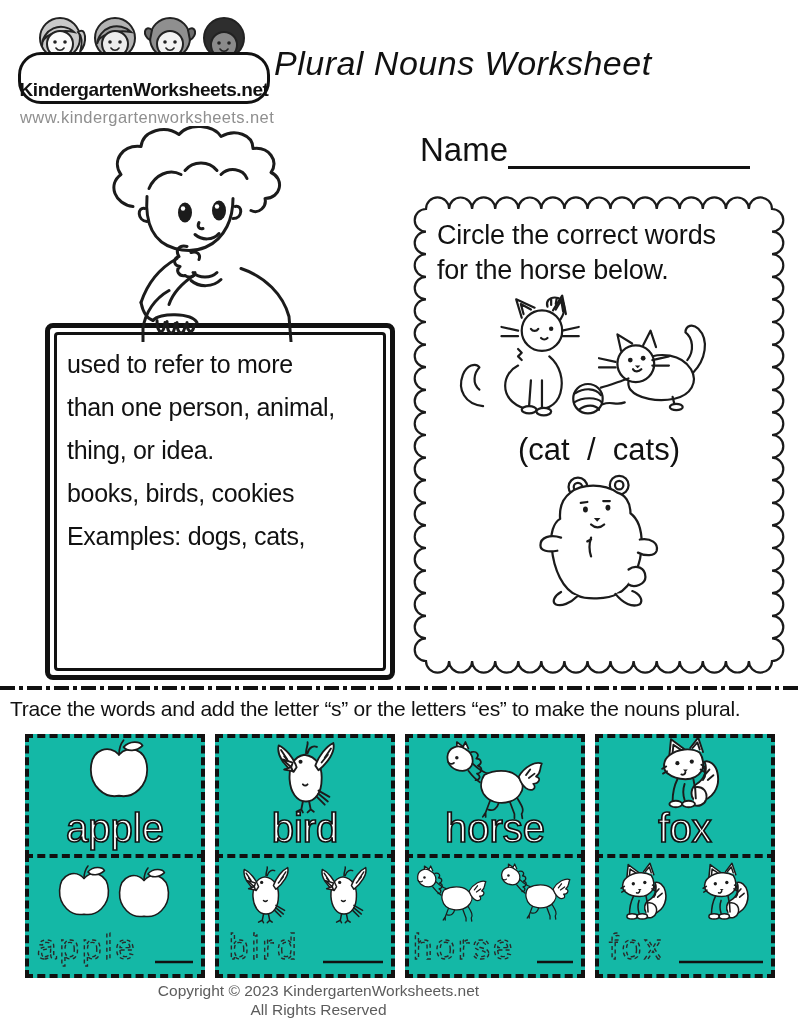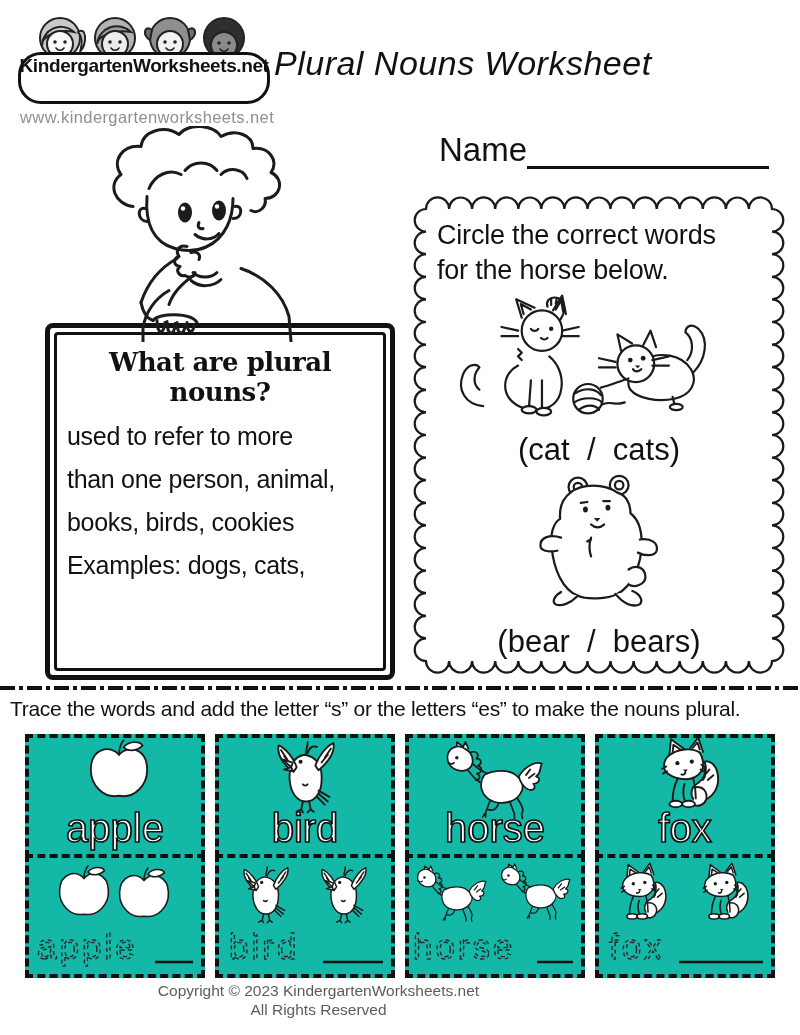--- a/index.html
+++ b/index.html
@@ -6,38 +6,38 @@
   .page{position:relative;width:800px;height:1035px;background:#fff;overflow:hidden;
         font-family:"Liberation Sans",sans-serif;color:#111;}
   svg{display:block;}
   .ln{fill:none;stroke:#1b1b1b;stroke-width:2.4;stroke-linecap:round;stroke-linejoin:round;}
   .lnf{fill:#fff;stroke:#1b1b1b;stroke-width:2.4;stroke-linecap:round;stroke-linejoin:round;}
   .fill{fill:#1b1b1b;stroke:none;}
 
   
   .kids{position:absolute;left:28px;top:6px;}
   .banner{position:absolute;left:18px;top:52px;width:246px;height:46px;border:3px solid #111;
-          border-radius:23px;background:#fff;display:flex;align-items:flex-start;justify-content:center;z-index:2;}
+          border-radius:23px;background:#fff;display:flex;align-items:flex-end;justify-content:center;z-index:2;}
   .banner span{font-size:19px;font-weight:bold;letter-spacing:-0.4px;}
   .url{position:absolute;left:20px;top:108px;font-size:16.5px;color:#8f8f8f;letter-spacing:0.4px;}
   .title{position:absolute;left:274px;top:44px;margin:0;font-size:34px;font-weight:normal;letter-spacing:0.5px;font-style:italic;}
 
   
   .boy{position:absolute;left:95px;top:126px;z-index:3;}
 
   
   .sign{position:absolute;left:45px;top:323px;width:350px;height:357px;border:5px solid #111;
         border-radius:8px;background:#fff;box-sizing:border-box;padding:4px;z-index:2;}
   .sign-inner{border:3px solid #111;border-radius:4px;height:100%;box-sizing:border-box;padding:8px 10px;}
   .sign-inner h2{margin:4px 0 8px;text-align:center;font-family:"DejaVu Serif",serif;
                  font-size:26px;letter-spacing:-0.5px;}
   .sign-inner p{margin:0;font-size:25px;line-height:43px;letter-spacing:-0.3px;}
 
   
-  .name-row{position:absolute;left:439px;top:130px;display:flex;align-items:flex-end;}
+  .name-row{position:absolute;left:420px;top:130px;display:flex;align-items:flex-end;}
   .name-row .lbl{font-size:33px;}
   .name-line{display:inline-block;width:242px;height:36px;border-bottom:3px solid #111;}
 
   
   .scallop-box{position:absolute;left:413px;top:196px;width:372px;height:478px;}
   .scallop-svg{position:absolute;left:0;top:0;z-index:0;}
   .scallop-content{position:relative;z-index:1;padding:22px 24px 0;text-align:center;}
   .circ-instr{margin:0;text-align:left;font-size:27px;line-height:35px;letter-spacing:-0.2px;}
   .choices{font-size:31px;white-space:pre;margin:2px 0 0;}
   .art{margin:4px auto 0;}
@@ -177,23 +177,23 @@
         <ellipse cx="124" cy="84" rx="7" ry="10"></ellipse>
     </g>
     <g fill="#fff">
         <circle cx="88" cy="82" r="2.2"></circle>
         <circle cx="122" cy="80" r="2.2"></circle>
       </g>
   </svg>
 
   <div class="sign">
     <div class="sign-inner">
-      <h2>What are plural nouns?</h2>
       <p>used to refer to more</p>
       <p>than one person, animal,</p>
+      <p>thing, or idea.</p>
       <p>books, birds, cookies</p>
       <p>Examples: dogs, cats,</p>
     </div>
   </div>
 
   <div class="name-row">
     <span class="lbl">Name</span>
     <span class="name-line"></span>
   </div>
 
@@ -251,21 +251,20 @@
           <path class="lnf" d="M52 132 C44 140 34 144 28 141 C24 138 27 132 34 128"></path>
           <path class="lnf" d="M92 130 C100 140 110 145 118 141 C122 137 118 130 110 127"></path>
           <path d="M66 70 C64 76 64 84 66 90 M62 74 L66 72"></path>
           <path d="M66 56 C70 60 76 60 80 56"></path>
           <path class="fill" d="M69 49 L76 49 L72.5 53 Z"></path>
           <ellipse class="fill" cx="60" cy="40" rx="2.6" ry="3.2"></ellipse>
             <ellipse class="fill" cx="84" cy="38" rx="2.6" ry="3.2"></ellipse>
           <path d="M55 33 L62 32 M79 31 L86 31"></path>
         </g>
       </svg>
-      <div class="choices">(bear  /  bears)</div>
     </div>
   </div>
 
   <div class="sep"></div>
   <div class="trace-instr">Trace the words and add the letter “s” or the letters “es” to make the nouns plural.</div>
 
   <div class="col" style="left:25px">
     <div class="tbox">
       <svg width="172" height="116" viewBox="0 0 172 116">
         <g>

